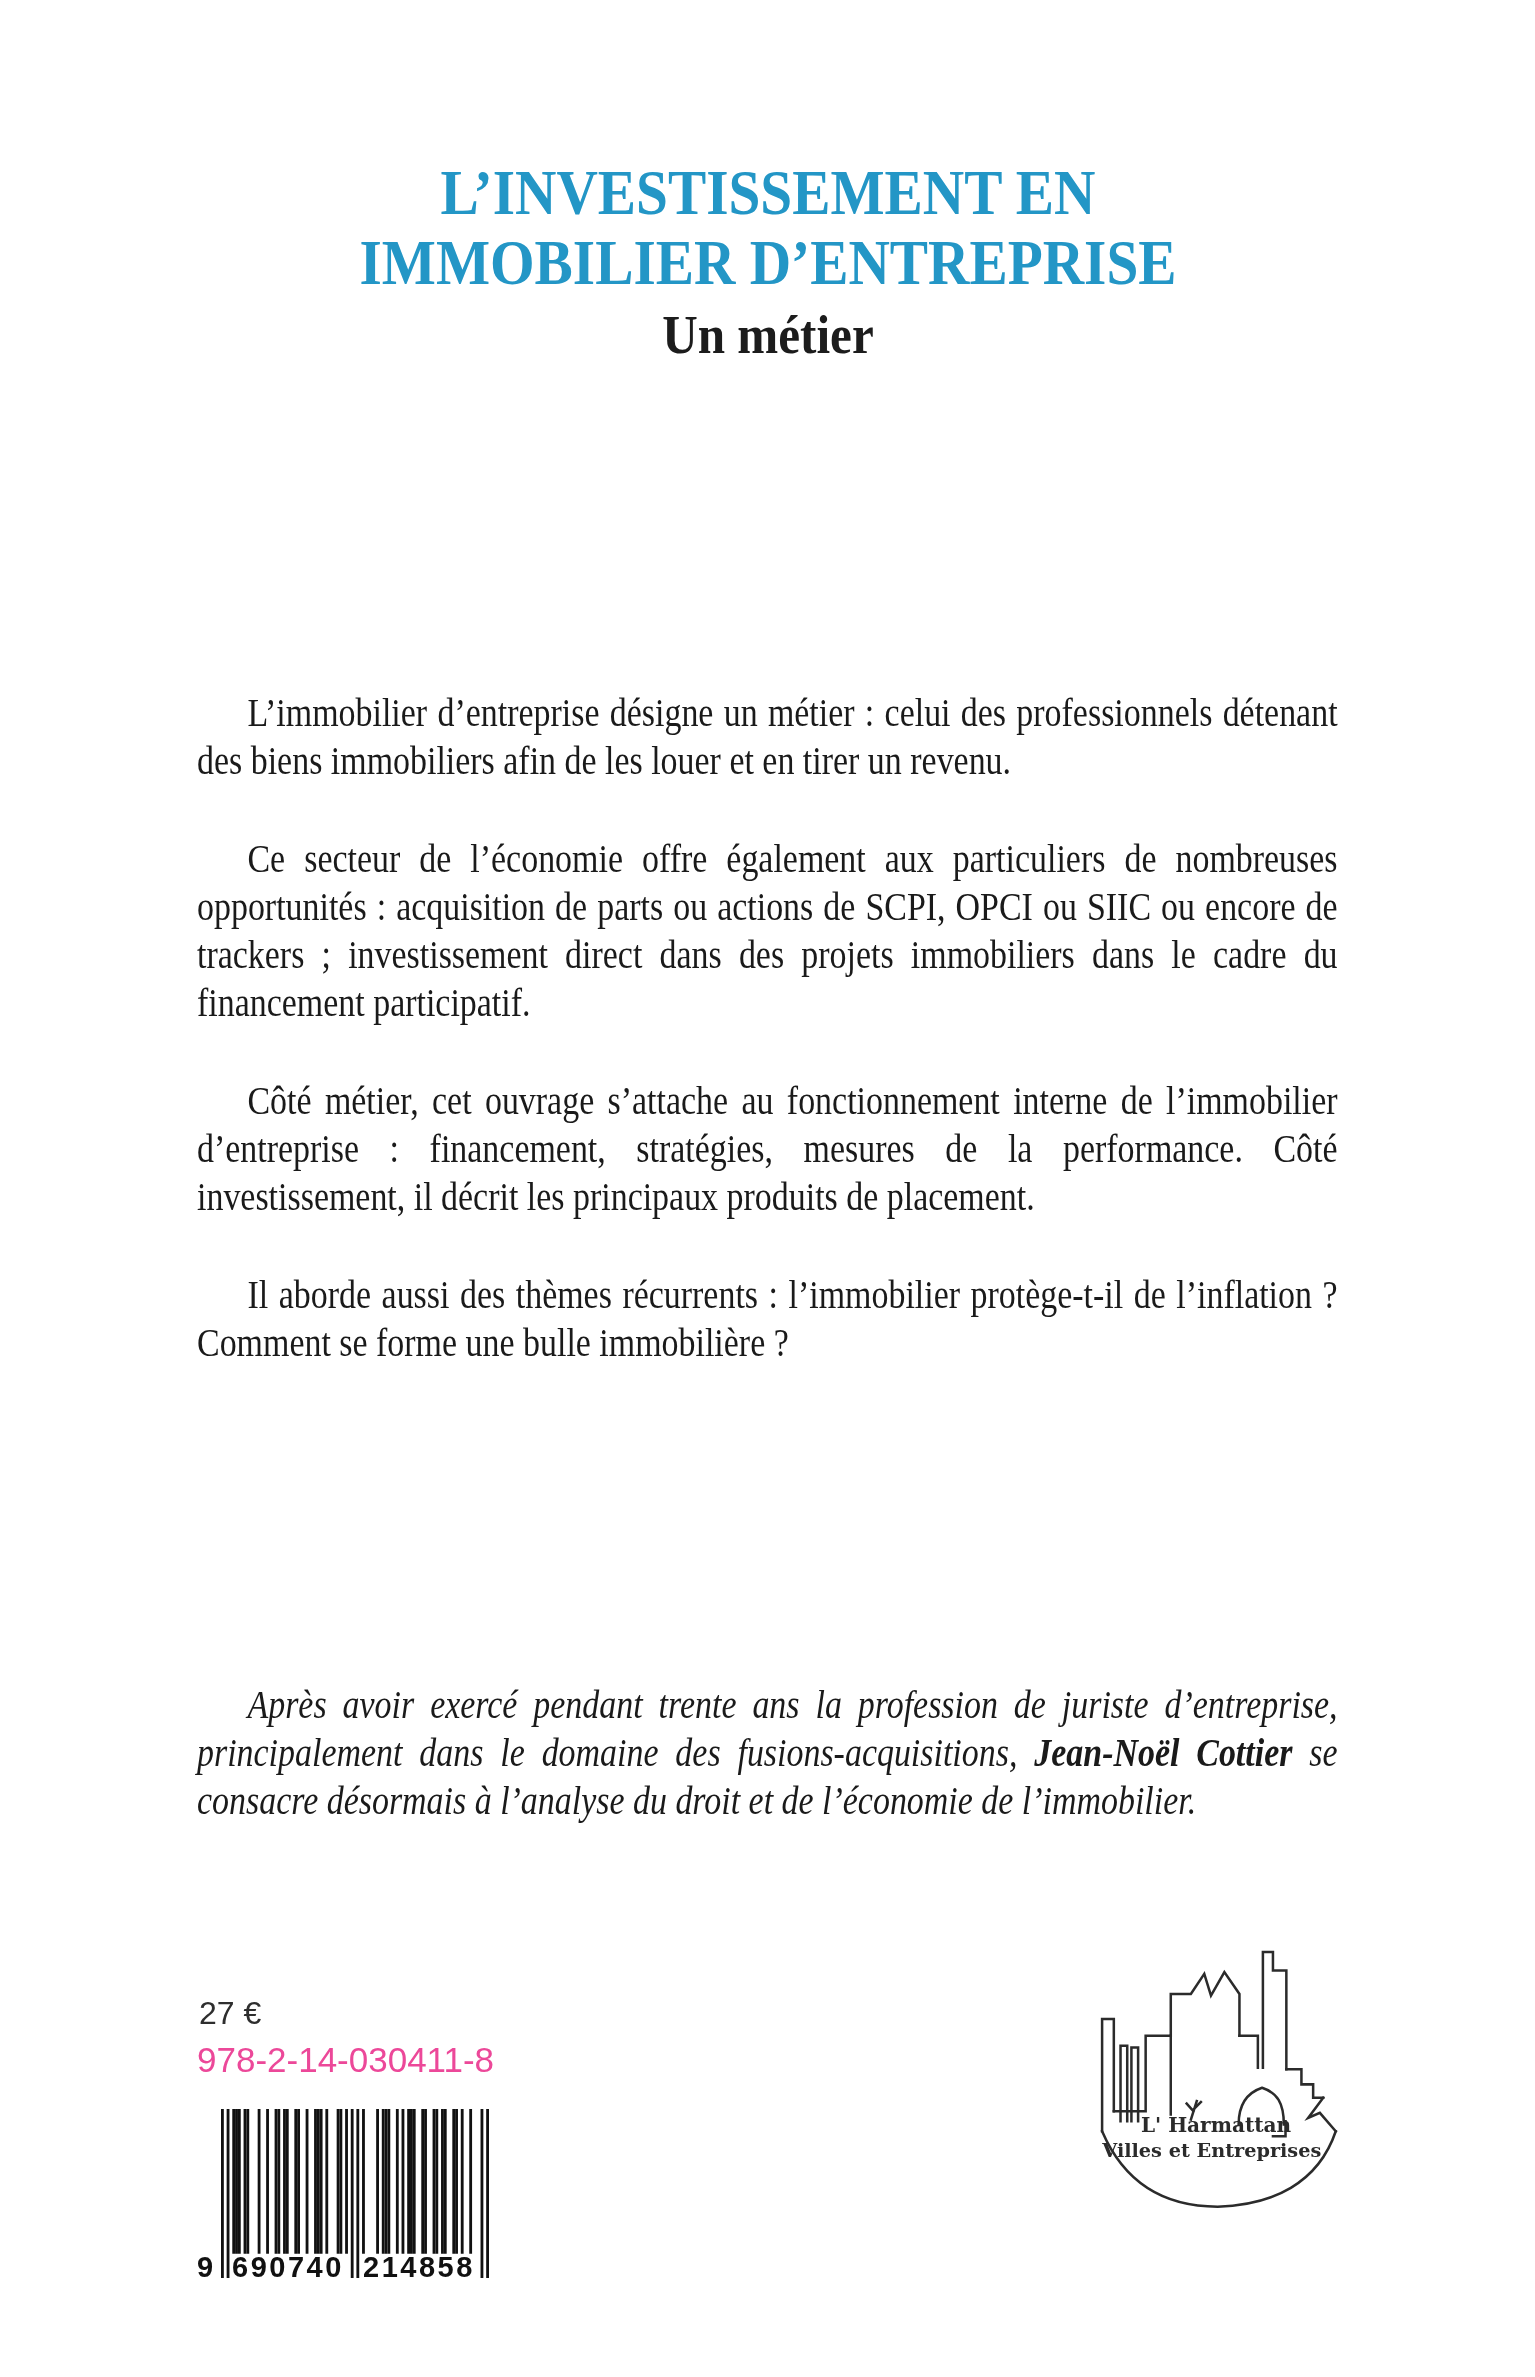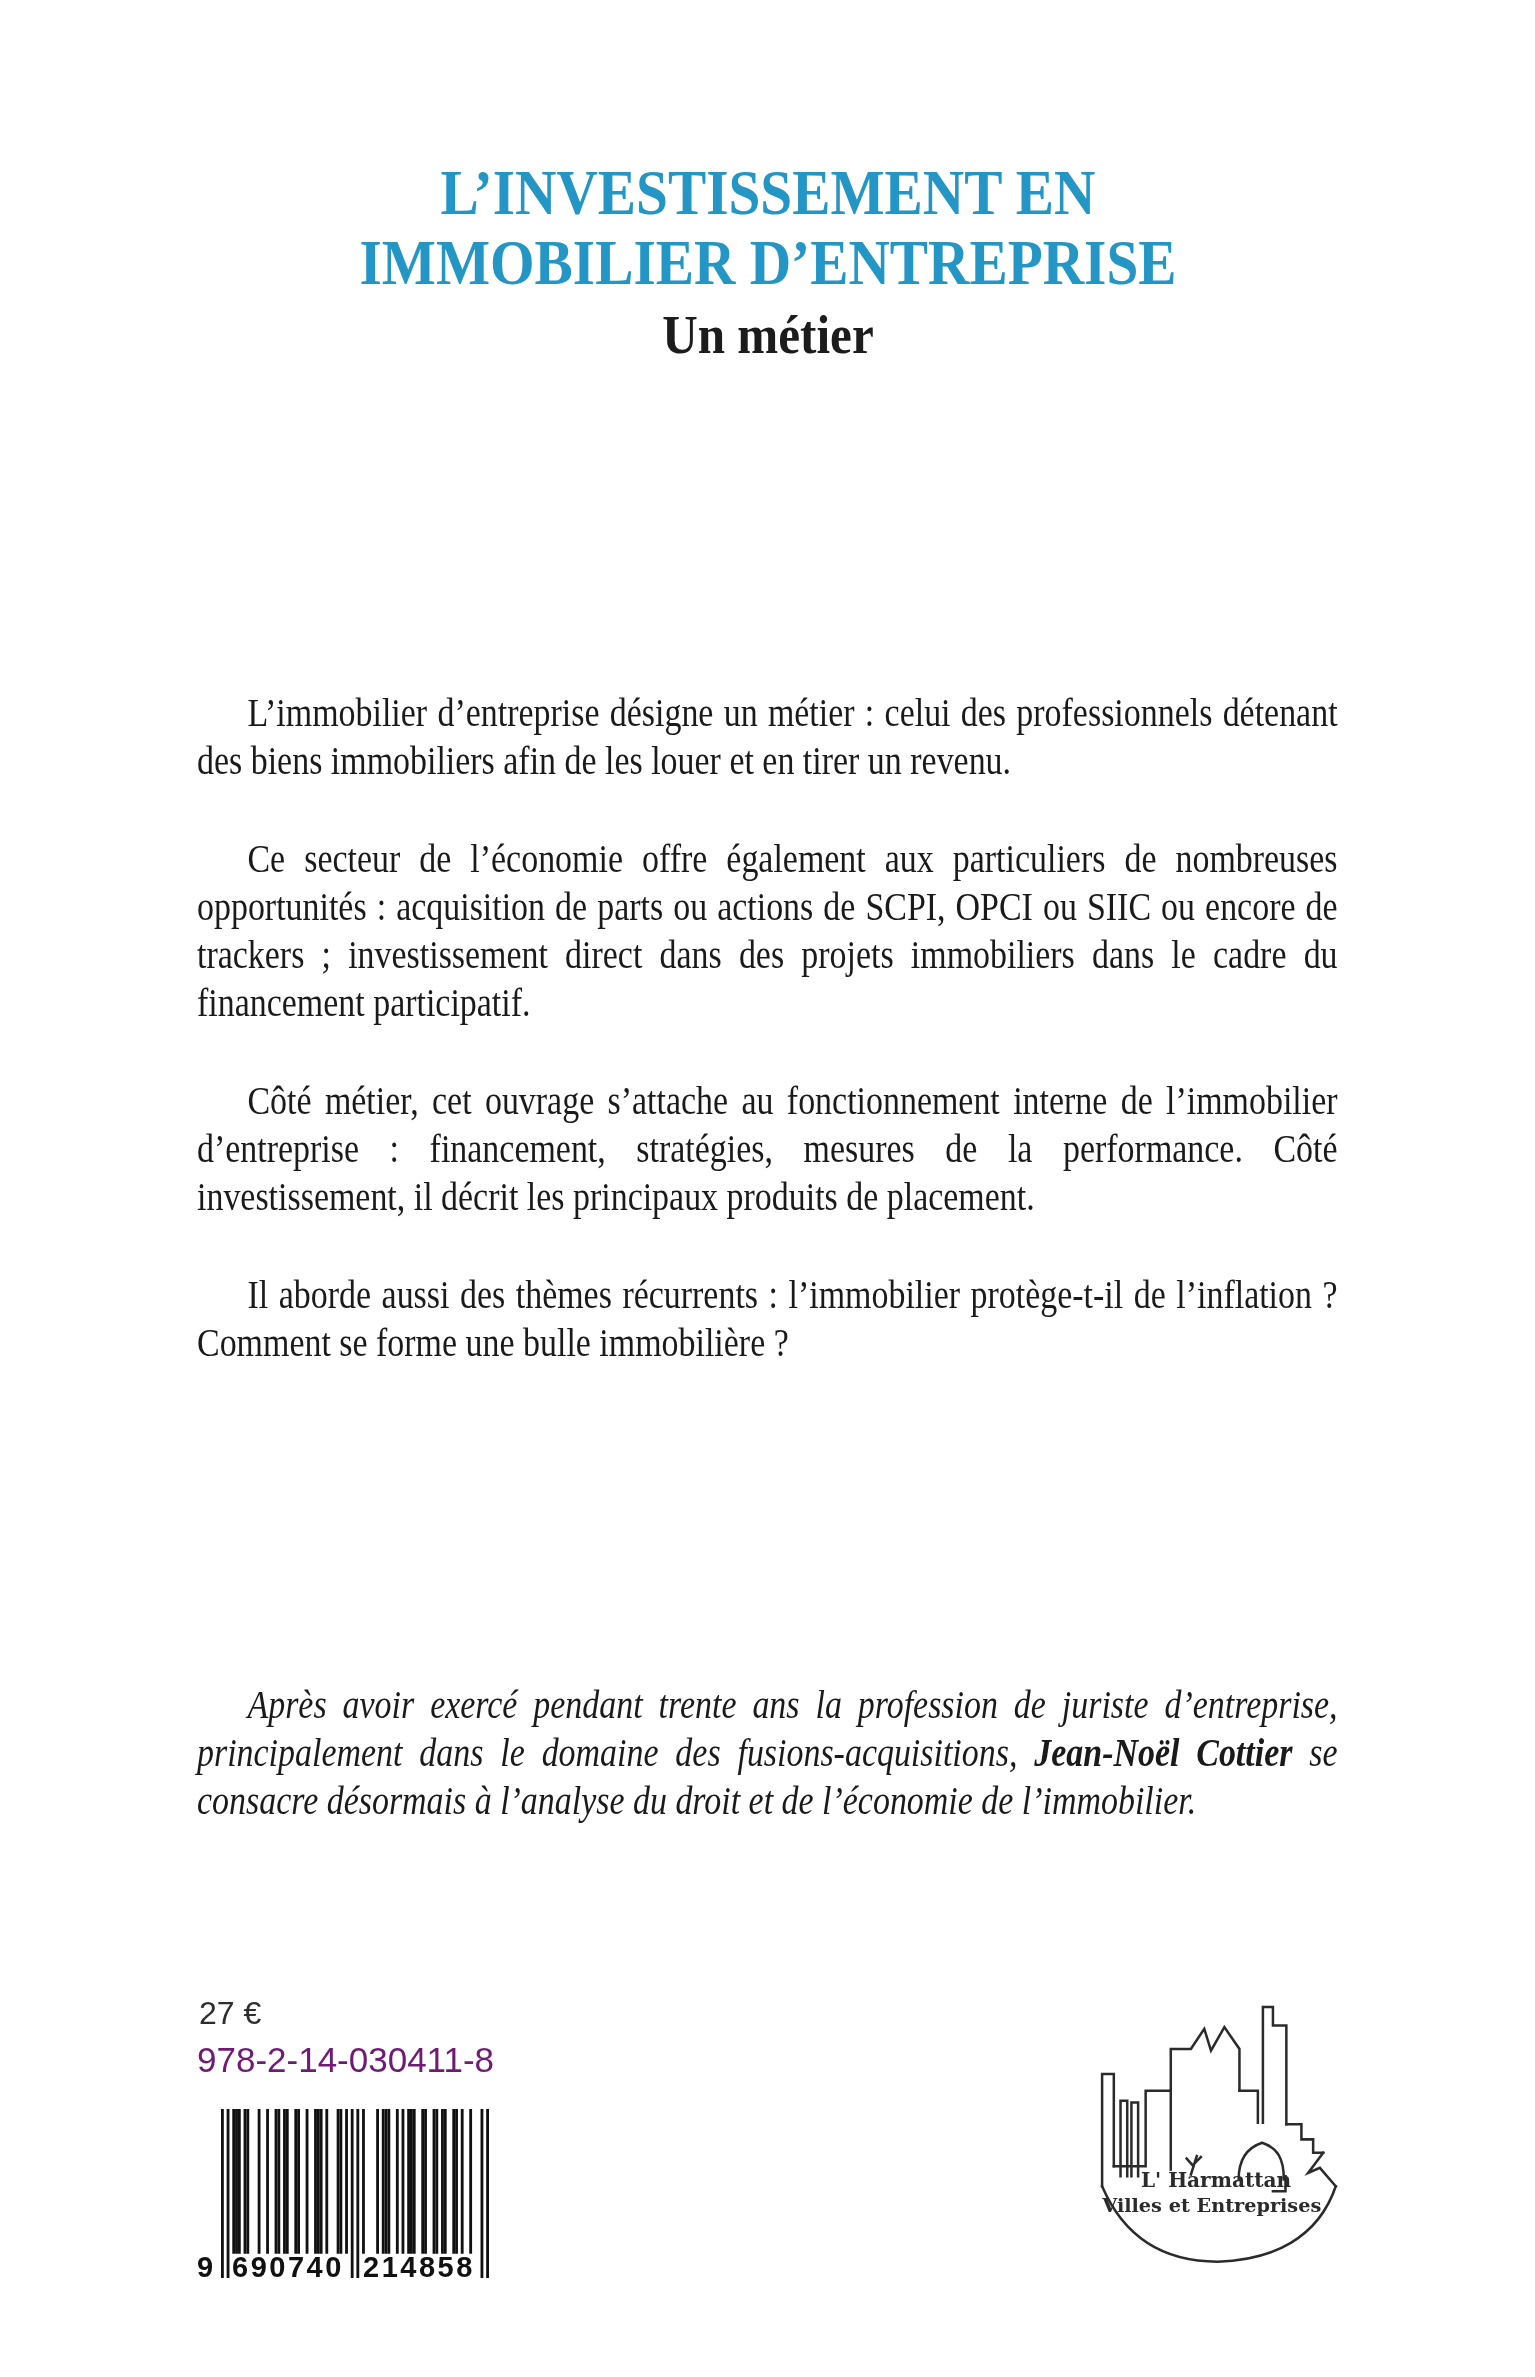--- a/index.html
+++ b/index.html
@@ -22,34 +22,34 @@
   .bio{position:absolute;left:197px;top:1681px;width:1311px;
        transform:scaleX(0.87);transform-origin:0 0;
        font-size:39px;line-height:48px;text-align:justify;
        font-style:italic;text-indent:58px;}
   .bio-name{font-weight:bold;}
 
   
   .price{position:absolute;left:199px;top:1993px;font-family:"Liberation Sans",sans-serif;
          font-size:32px;line-height:40px;color:#2e2e2e;}
   .isbn{position:absolute;left:197px;top:2040px;font-family:"Liberation Sans",sans-serif;
-        font-size:35px;line-height:39px;color:#701a75;}
+        font-size:35px;line-height:39px;color:#ec4899;}
 
   
   .barcode{position:absolute;left:197px;top:2109px;width:302px;height:180px;}
   .barcode svg{position:absolute;left:23.5px;top:0;}
   .barcode rect{fill:#111111;}
   .bc-digit{position:absolute;top:144px;font-family:"Liberation Sans",sans-serif;
             font-weight:700;font-size:29px;line-height:29px;color:#111111;}
   .bc-d9{left:0;}
   .bc-g1{left:35px;width:112px;text-align:center;letter-spacing:2.5px;}
   .bc-g2{left:166px;width:112px;text-align:center;letter-spacing:2.5px;}
 
   
-  .logo{position:absolute;left:1090px;top:1997px;width:252px;height:268px;text-decoration:underline;}
+  .logo{position:absolute;left:1090px;top:1942px;width:252px;height:268px;text-decoration:underline;}
   .logo svg{width:100%;height:100%;}
   .logo path{fill:none;stroke:#2b2b2b;stroke-width:3;stroke-linejoin:miter;stroke-linecap:square;}
   .logo text{fill:#2b2b2b;font-family:"DejaVu Serif",serif;font-weight:bold;text-anchor:middle;}
   .logo-t1{font-size:24px;}
   .logo-t2{font-size:23px;}
 </style>
 </head>
 <body>
 
 <div class="page">

